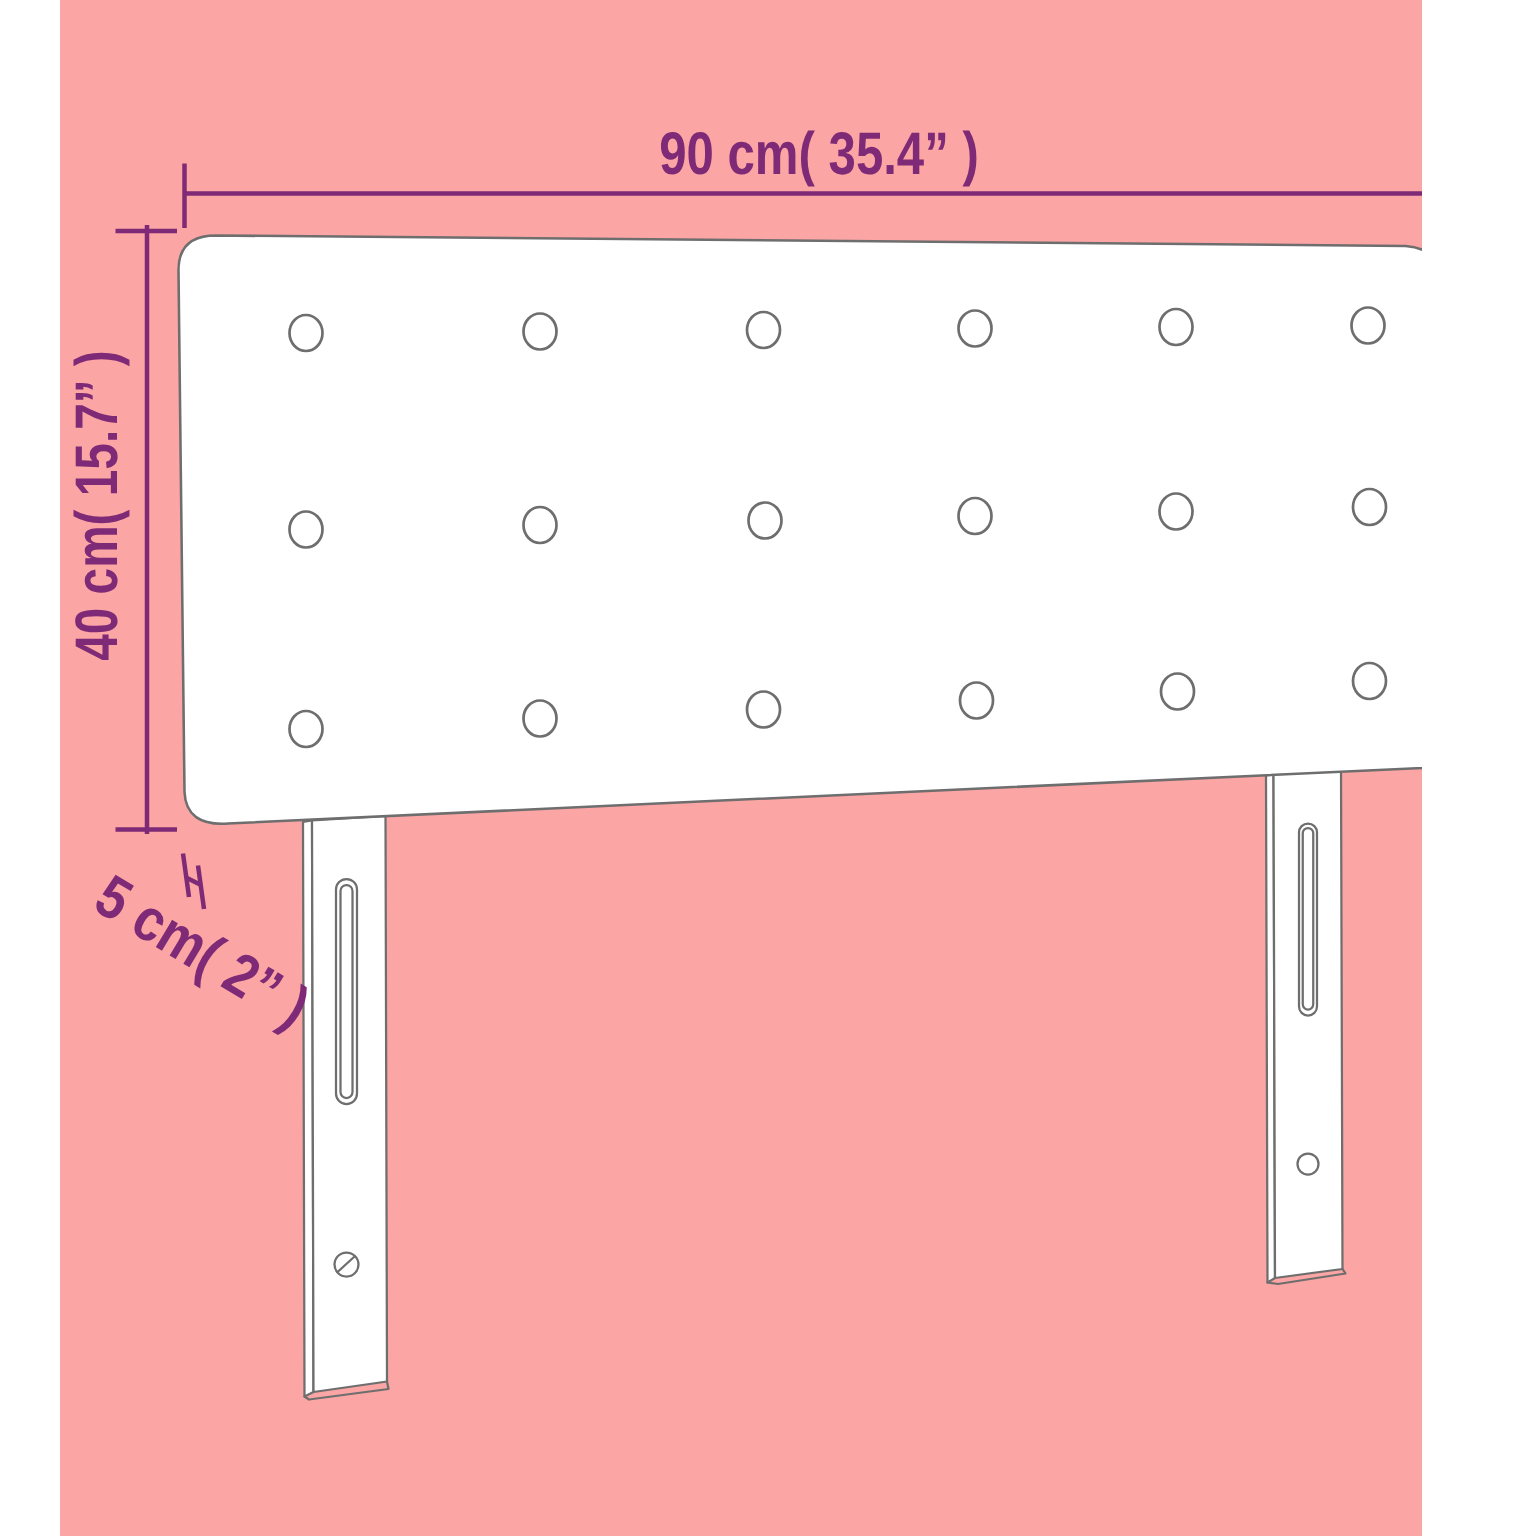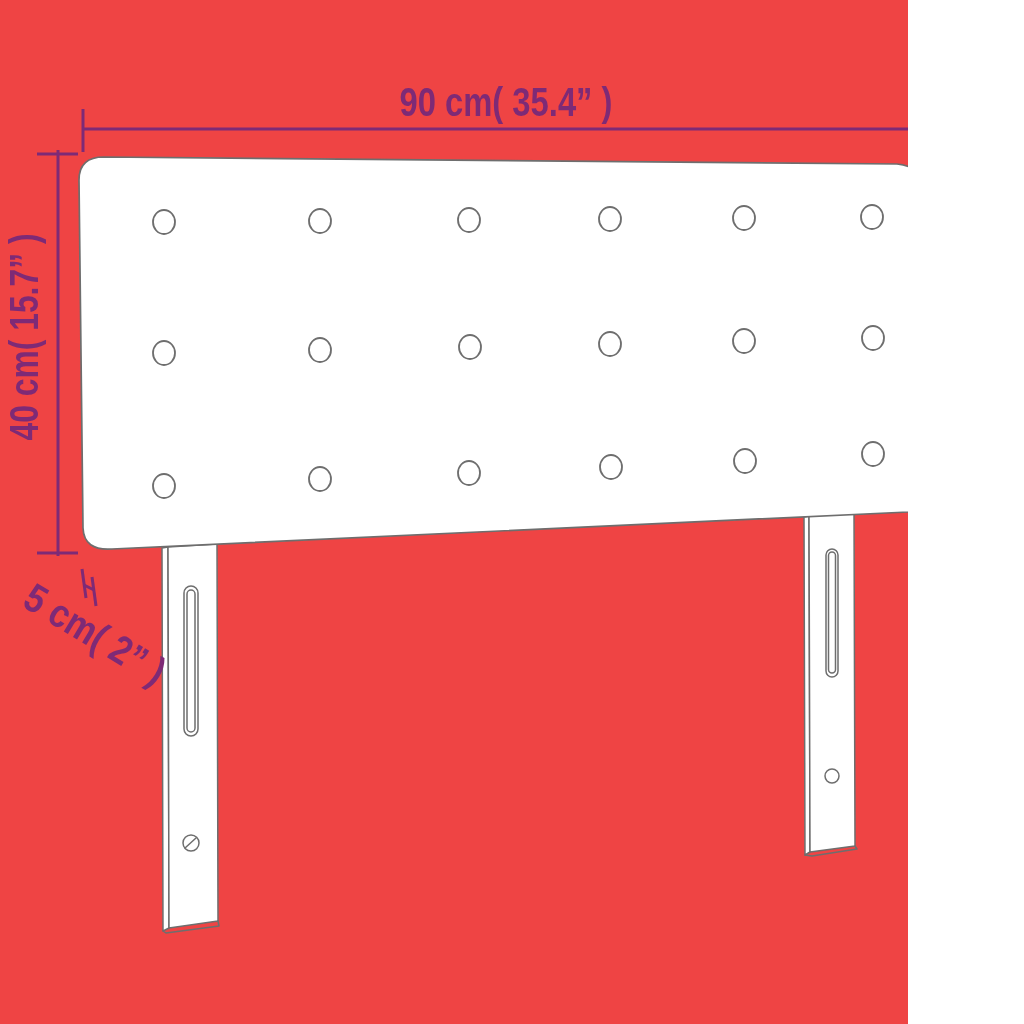--- a/index.html
+++ b/index.html
@@ -7,22 +7,23 @@
     padding: 0;
     width: 1024px;
     height: 1024px;
     background: #ffffff;
     font-family: "Liberation Sans", sans-serif;
   }
   #stage {
     position: relative;
     width: 908px;
     height: 1024px;
-    background: #ef4444;
+    background: #fca5a5;
     overflow: hidden;
+    margin-left: 40px;
   }
   svg { display: block; }
   .dim-text {
     font-family: "Liberation Sans", sans-serif;
     font-weight: bold;
     font-size: 40px;
   }
 </style>
 </head>
 <body>

